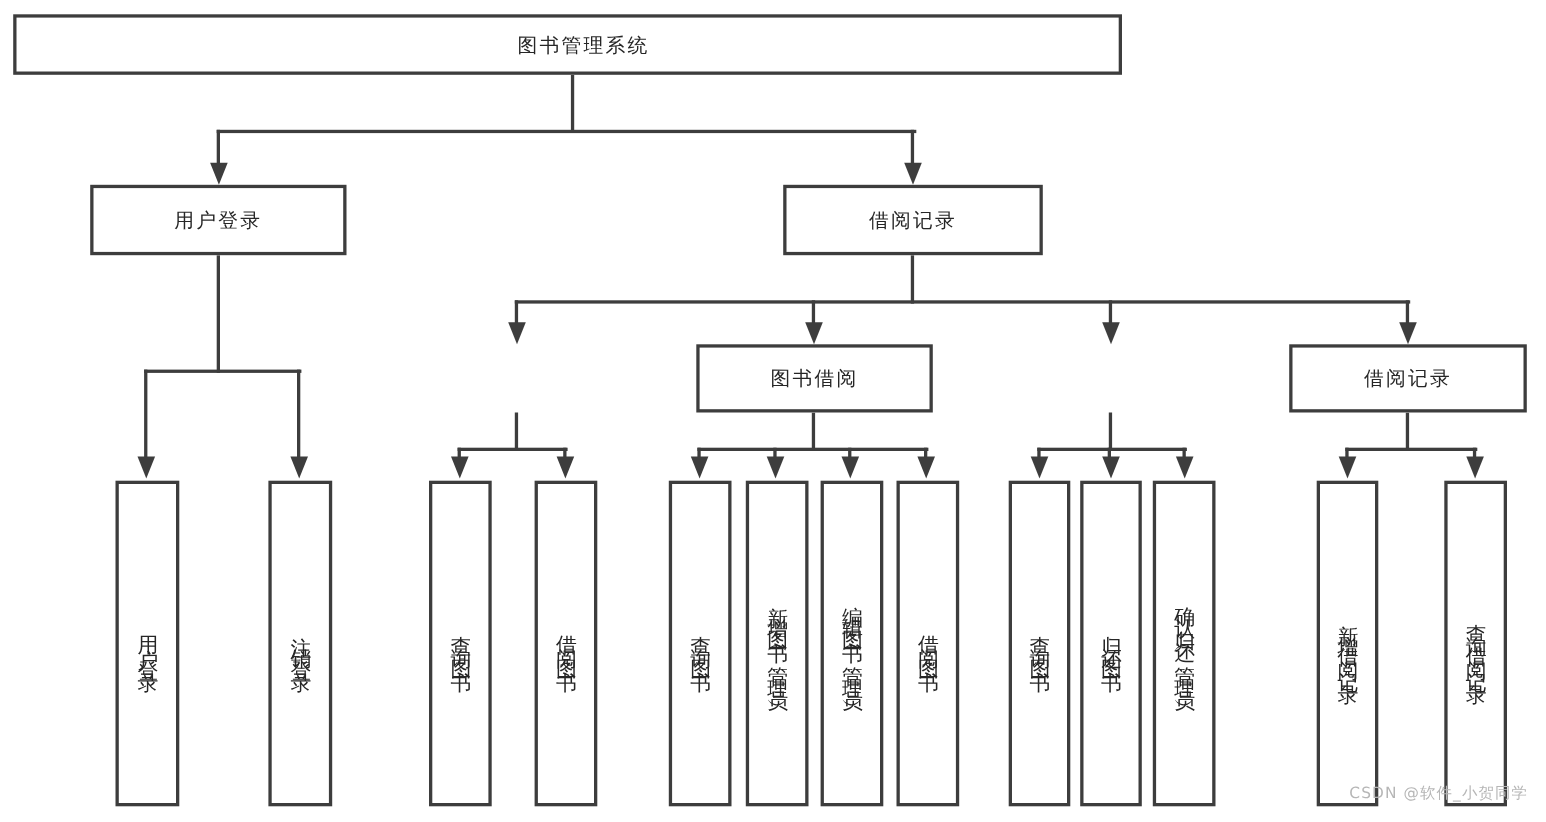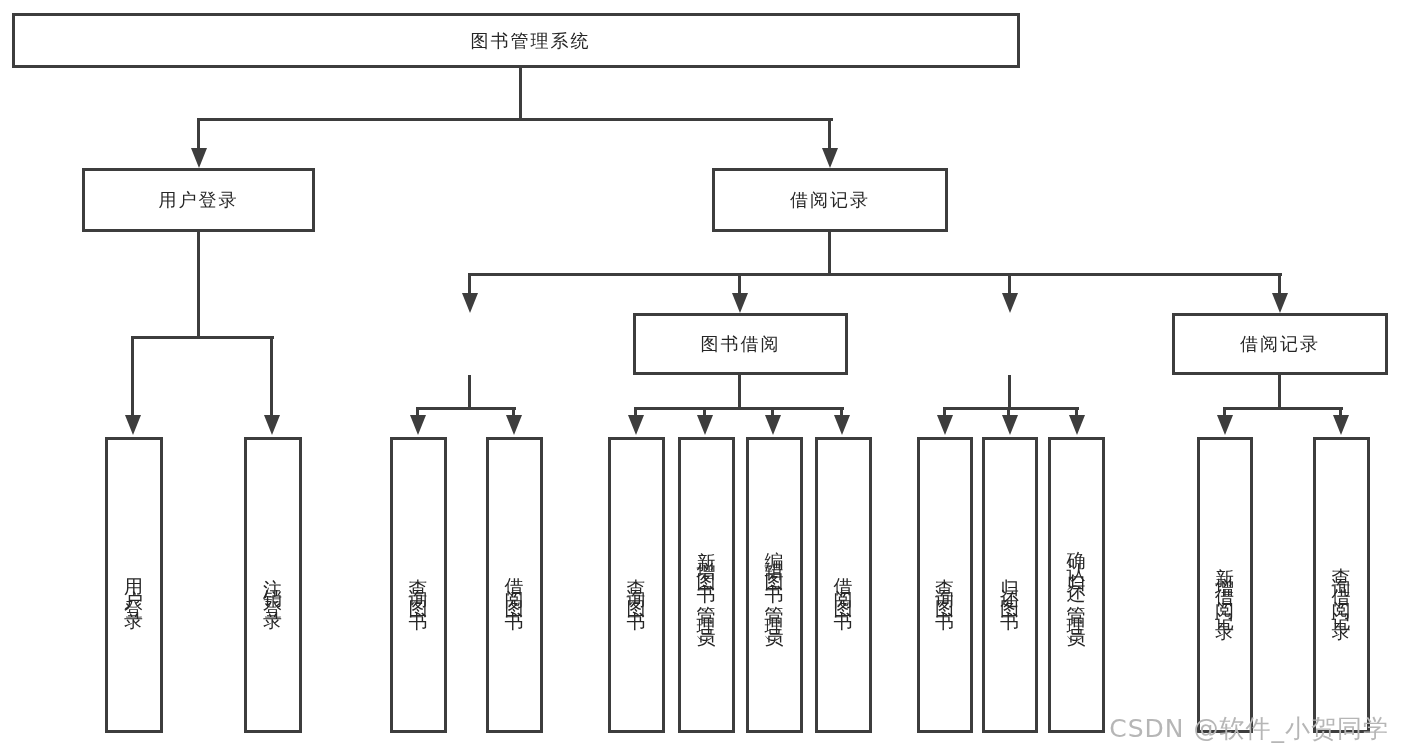--- a/index.html
+++ b/index.html
@@ -42,21 +42,21 @@
     position: absolute;
     width: 0; height: 0;
     border-left: 8px solid transparent;
     border-right: 8px solid transparent;
     border-top: 20px solid var(--line);
     z-index: 1;
   }
   .watermark {
     position: absolute;
     right: 16px; top: 712px;
-    font-size: 25px;
+    font-size: 14px;
     color: var(--watermark);
     letter-spacing: 1px;
     white-space: nowrap;
     z-index: 3;
   }
 </style>
 </head>
 <body>
 
 <div id="canvas">

